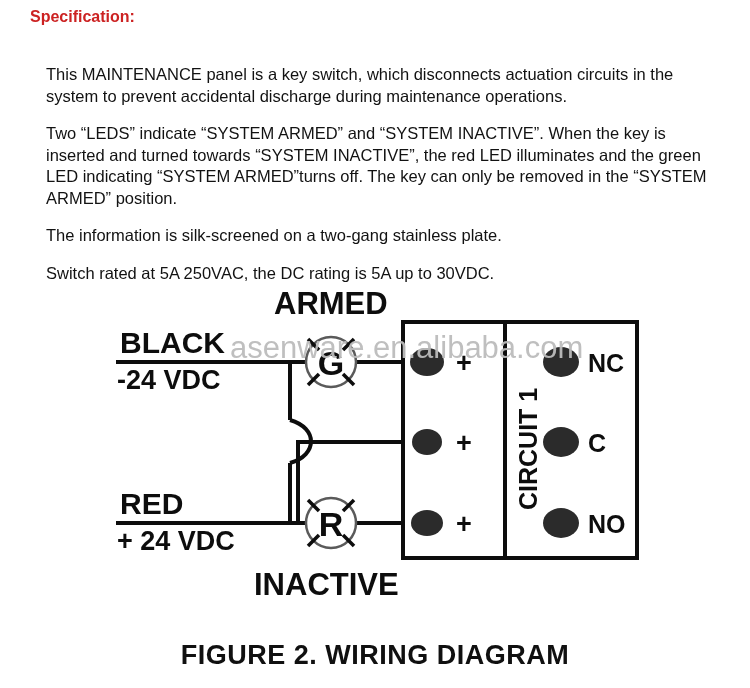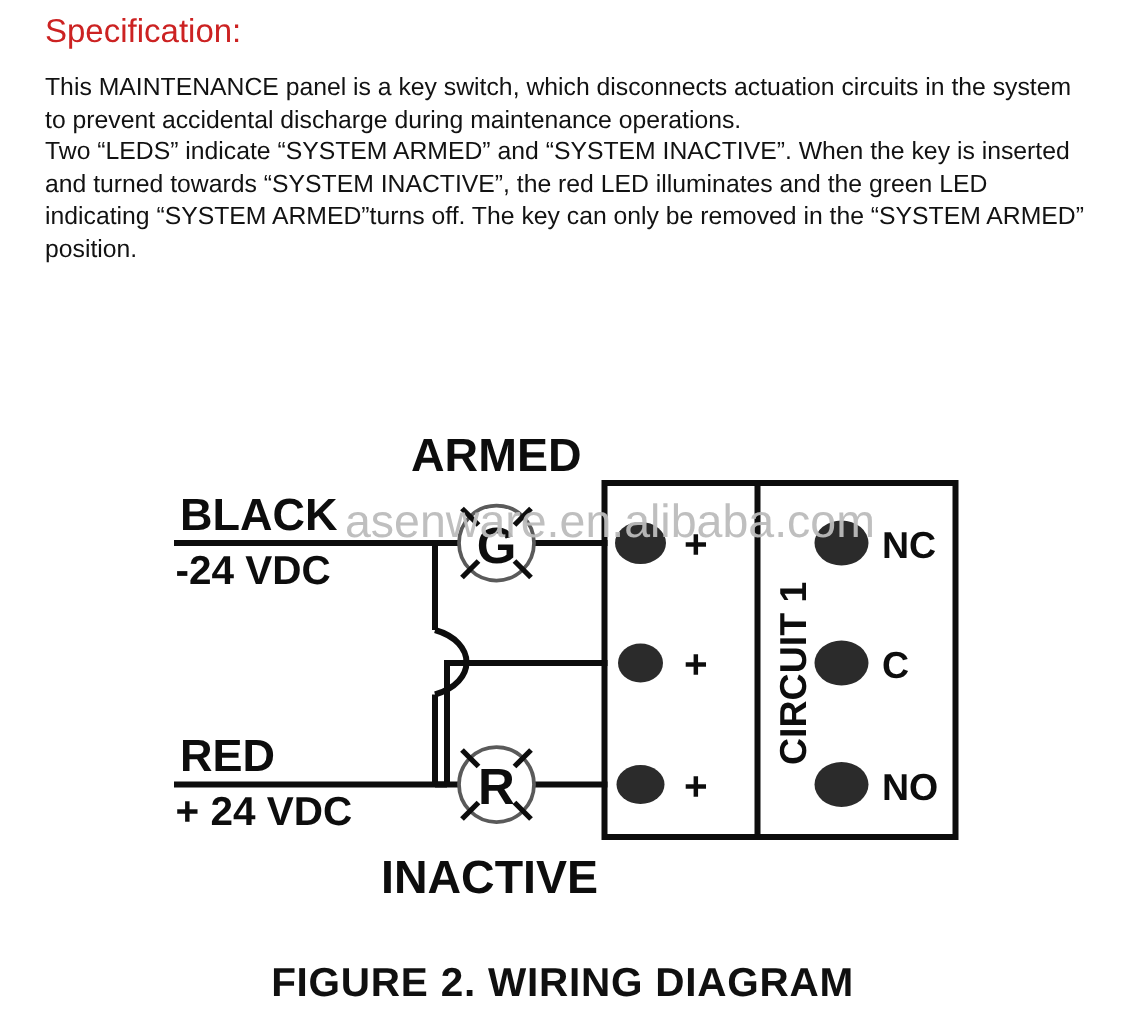--- a/index.html
+++ b/index.html
@@ -13,38 +13,38 @@
     position: relative;
     font-family: "Liberation Sans", sans-serif;
     color: #101010;
     overflow: hidden;
   }
 
   #spec-title {
     position: absolute;
     left: 30px;
     top: 8px;
-    font-size: 22px;
-    font-weight: normal;
+    font-size: 16px;
+    font-weight: bold;
     color: #cc2222;
     letter-spacing: 0px;
   }
 
   #spec-body {
     position: absolute;
     left: 30px;
     top: 48px;
     width: 700px;
     font-size: 16.5px;
     line-height: 21.5px;
     color: #121212;
     font-weight: 400;
   }
   #spec-body p {
-    margin: 0;
+    margin: 16px;
     padding: 0;
   }
 
   #diagram-wrap {
     position: absolute;
     left: 16px;
     top: 270px;
     width: 750px;
     height: 418px;
     text-align: center;
@@ -120,20 +120,22 @@
   }
 </style>
 </head>
 <body>
 
 <div id="spec-title">Specification:</div>
 
 <div id="spec-body">
   <p>This MAINTENANCE panel is a key switch, which disconnects actuation circuits in the system to prevent accidental discharge during maintenance operations.</p>
   <p>Two “LEDS” indicate “SYSTEM ARMED” and “SYSTEM INACTIVE”. When the key is inserted and turned towards “SYSTEM INACTIVE”, the red LED illuminates and the green LED indicating “SYSTEM ARMED”turns off. The key can only be removed in the “SYSTEM ARMED” position.</p>
+  <p>The information is silk-screened on a two-gang stainless plate.</p>
+  <p>Switch rated at  5A 250VAC, the DC rating is 5A up to 30VDC.</p>
 </div>
 
 <div id="diagram-wrap">
   <svg id="diagram-svg" width="750" height="418" viewBox="0 0 750 418" xmlns="http://www.w3.org/2000/svg">
 
     <text class="lbl-big" x="258" y="44" font-size="31">ARMED</text>
 
     <text class="lbl-big" x="238" y="325" font-size="31">INACTIVE</text>
 
     <text class="lbl-big" x="104" y="83" font-size="30">BLACK</text>

